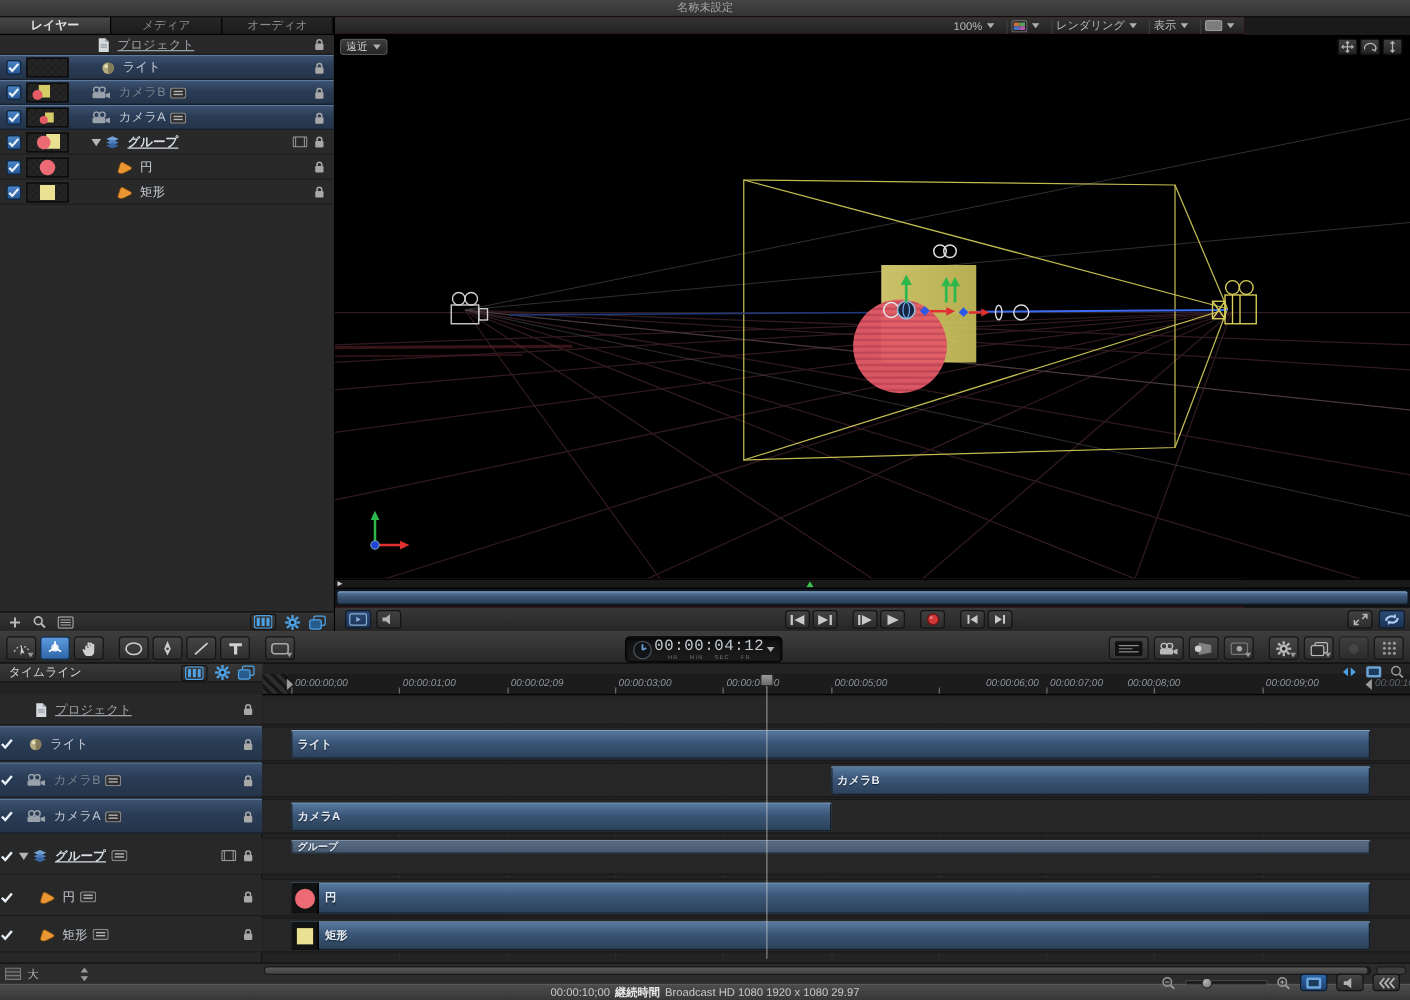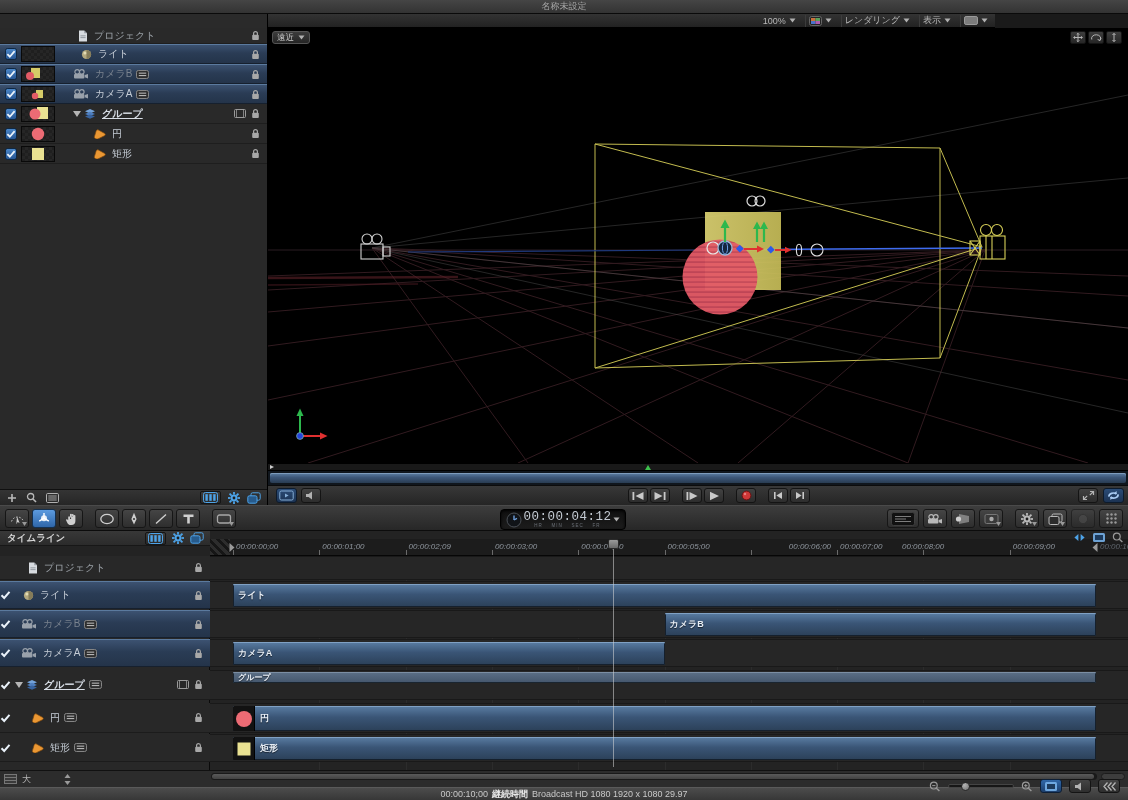--- a/index.html
+++ b/index.html
@@ -25,21 +25,21 @@
   .lrow{position:relative;display:flex;align-items:center;border-bottom:1px solid #1e1e1e;background:#292929;}
   .lrow.sel{background:linear-gradient(#3c5271,#2a3c55 45%,#24344a);border-top:1px solid #5b7a9e;border-bottom:1px solid #16202e;}
   .lrow .cb{width:12px;height:12px;margin-left:5px;border-radius:2.5px;border:1px solid #0e2742;
             background:linear-gradient(#4a86c8,#275694);display:flex;align-items:center;justify-content:center;flex-shrink:0;}
   .thumb{width:34px;height:16px;margin-left:4px;border:1px solid #090909;background:#1f1f1f;
     background-image:linear-gradient(45deg,#262626 25%,transparent 25%,transparent 75%,#262626 75%),
                      linear-gradient(45deg,#262626 25%,transparent 25%,transparent 75%,#262626 75%);
     background-size:6px 6px;background-position:0 0,3px 3px;flex-shrink:0;overflow:hidden;}
   .lbl{font-size:10px;color:#c6cdd6;margin-left:6px;white-space:nowrap;}
   .lbl.dim{color:#79828e;}
-  .lbl.proj{color:#9aa0a6;}
+  .lbl.proj{color:#9aa0a6;text-decoration:underline;}
   .lbl.grp{font-weight:bold;text-decoration:underline;color:#d7dde5;}
   .rowicons{margin-left:auto;margin-right:7px;display:flex;align-items:center;gap:5px;}
   .ico{display:inline-flex;align-items:center;}
   .panel-footer{position:absolute;left:0;bottom:0;width:100%;height:16px;background:linear-gradient(#343434,#262626);
     border-top:1px solid #101010;display:flex;align-items:center;}
   .pf-left{display:flex;gap:9px;margin-left:7px;align-items:center;}
   .pf-right{display:flex;gap:7px;margin-left:auto;margin-right:6px;align-items:center;}
   .mini-btn{display:inline-flex;align-items:center;justify-content:center;}
   .framed{background:linear-gradient(#3e3e3e,#2a2a2a);border:1px solid #151515;border-radius:2px;padding:0 2px;height:13px;}
 
@@ -82,21 +82,21 @@
   .timecode{position:absolute;left:500px;top:3px;width:126px;height:21px;background:linear-gradient(#101010,#1c1c1c);
      border:1px solid #000;border-radius:4px;box-shadow:inset 0 1px 3px #000;display:flex;align-items:center;padding:0 5px;}
   .tc-mid{flex:1;text-align:center;}
   .tc-digits{font-family:"Liberation Mono","DejaVu Sans Mono",monospace;font-size:12.5px;color:#c3cad2;letter-spacing:.5px;line-height:11px;}
   .tc-units{font-size:4.5px;color:#6b7077;letter-spacing:1px;display:flex;justify-content:space-around;padding:0 8px;}
 
   
   .timeline{left:0;top:531px;width:1128px;height:239px;background:#232323;}
   .tl-titlebar{position:absolute;left:0;top:0;width:210px;height:15px;background:linear-gradient(#383838,#2b2b2b);
      border-bottom:1px solid #171717;display:flex;align-items:center;}
-  .tl-titlebar>span:first-child{font-size:9.5px;font-weight:bold;color:#d6d6d6;margin-left:7px;}
+  .tl-titlebar>span:first-child{font-size:9.5px;font-weight:normal;color:#d6d6d6;margin-left:7px;}
   .tl-title-icons{margin-left:auto;margin-right:6px;display:flex;gap:6px;align-items:center;}
   .tl-topright{position:absolute;right:4px;top:1px;display:flex;gap:6px;align-items:center;z-index:6;}
   .tl-ruler{position:absolute;left:210px;top:8px;width:918px;height:17px;background:#1c1c1c;border-bottom:1px solid #060606;overflow:hidden;}
   .hatch{position:absolute;top:0;height:100%;background:repeating-linear-gradient(45deg,#2d2d2d 0 3px,#161616 3px 6px);}
   .rlabel{position:absolute;top:3px;font-size:8px;color:#8f969e;white-space:nowrap;font-style:italic;}
   .rtick{position:absolute;bottom:0;width:1px;height:5px;background:#6a6a6a;}
   .tl-body{position:absolute;left:0;top:25px;width:1128px;height:214px;background:#212121;}
   .tl-headers{position:absolute;left:0;top:0;width:210px;height:100%;background:#282828;border-right:1px solid #0a0a0a;}
   .tl-lanes{position:absolute;left:210px;top:0;width:918px;height:100%;background:#232323;}
   .hrow{position:absolute;left:0;width:210px;display:flex;align-items:center;background:#282828;border-bottom:1px solid #1c1c1c;}
@@ -131,20 +131,25 @@
 </head>
 <body>
 
 <div class="app">
 
   <div class="abs titlebar">
     <span>名称未設定</span>
   </div>
 
   <div class="abs left-panel">
+    <div class="tabs" id="tabs">
+        <div class="tab active">レイヤー</div>
+        <div class="tab">メディア</div>
+        <div class="tab">オーディオ</div>
+      </div>
     <div class="layer-list" id="layer-rows">
         <div class="lrow" style="height: 16px;">
           <div style="width: 78px;"></div>
           <span class="ico">
             <svg width="10" height="12" viewBox="0 0 10 12" xmlns="http://www.w3.org/2000/svg">
               <path d="M1 .5h5.2L9 3.3V11.5H1z" fill="#d7dbe0"></path>
               <path d="M6.2.5 9 3.3H6.2z" fill="#969ca4"></path>
               <rect x="2.4" y="5.4" width="5.2" height=".9" fill="#8d939b"></rect>
               <rect x="2.4" y="7.2" width="5.2" height=".9" fill="#8d939b"></rect>
             </svg>

